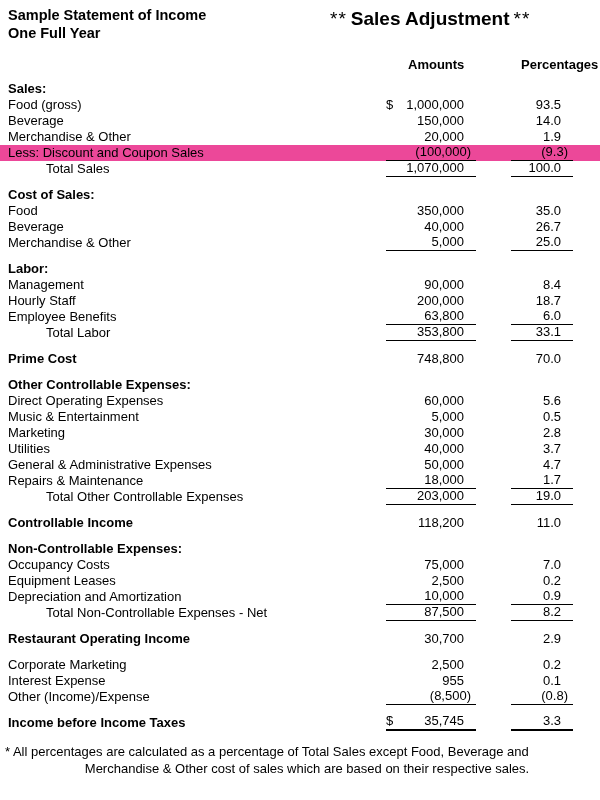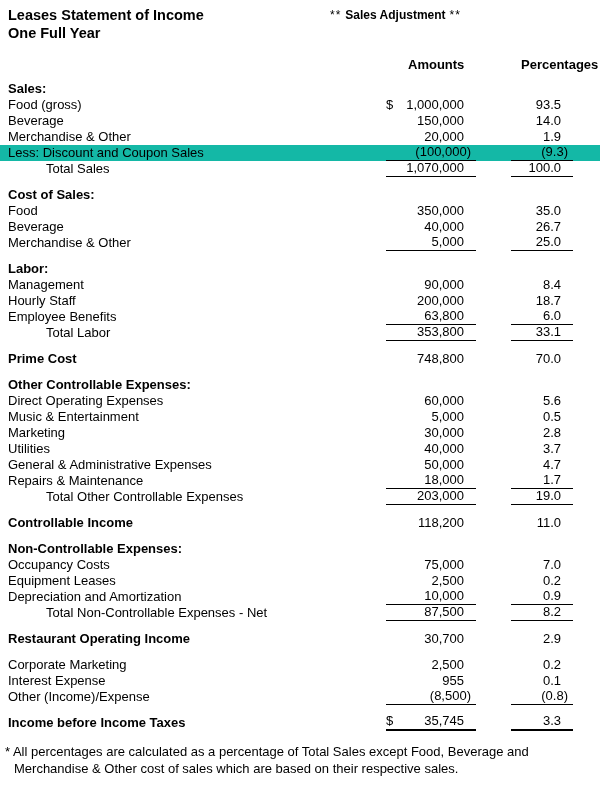--- a/index.html
+++ b/index.html
@@ -9,21 +9,21 @@
     color: #000;
     position: relative;
   }
   .page { padding-top: 6px; position: relative; }
 
   
   .header-area { margin-left: 8px; height: 38px; position: relative; }
   .title-line { font-weight: bold; font-size: 14.5px; line-height: 18px; }
   .banner {
     position: absolute; left: 322px; top: 2px;
-    font-size: 12px; white-space: nowrap;
+    font-size: 19px; white-space: nowrap;
   }
   .banner .stars { font-weight: normal; letter-spacing: 1px; }
   .banner .banner-label { font-weight: bold; margin: 0 4px; }
 
   
   .col-headers {
     display: flex; margin-top: 13px;
     padding: 0 5px 0 8px;
     font-weight: bold; font-size: 13px; line-height: 16px;
   }
@@ -33,46 +33,46 @@
 
   
   #statement-body { margin-top: 8px; }
   .block + .block { margin-top: 10px; }
   .row {
     display: flex; align-items: stretch;
     height: 16px;
     padding: 0 5px 0 8px;
     font-size: 13px; line-height: 16px;
   }
-  .row.highlight { background: #14b8a6; }
+  .row.highlight { background: #ec4899; }
   .lbl { flex: 1; white-space: nowrap; overflow: hidden; }
   .lbl.bold { font-weight: bold; }
   .lbl.indent { padding-left: 38px; }
   .amt, .pct {
     display: flex; justify-content: flex-end; align-items: flex-end;
     box-sizing: border-box; white-space: nowrap;
   }
   .amt { width: 90px; margin-right: 35px; padding-right: 12px; }
   .pct { width: 62px; margin-right: 22px; padding-right: 12px; }
   .amt.paren, .pct.paren { padding-right: 5px; }
   .amt.with-dollar { justify-content: space-between; }
   .amt.thin, .pct.thin { border-bottom: 1px solid #000; }
   .amt.thick, .pct.thick { border-bottom: 2.5px solid #000; }
 
   
   .footnote { margin: 12px 0 0 5px; font-size: 13px; line-height: 17px; }
-  .footnote .fn-line2 { padding-left: 9px; }
+  .footnote .fn-line2 { padding-left: 9px; text-align: center; }
 </style>
 </head>
 <body>
 
 <div class="page">
 
   <div class="header-area">
-    <div class="title-line">Leases Statement of Income</div>
+    <div class="title-line">Sample Statement of Income</div>
     <div class="title-line">One Full Year</div>
     <div class="banner"><span class="stars">**</span><span class="banner-label">Sales Adjustment</span><span class="stars">**</span></div>
   </div>
 
   <div class="col-headers">
     <div class="col-spacer"></div>
     <div class="amt-h">
         <span>Amounts</span>
       </div>
     <div class="pct-h">

